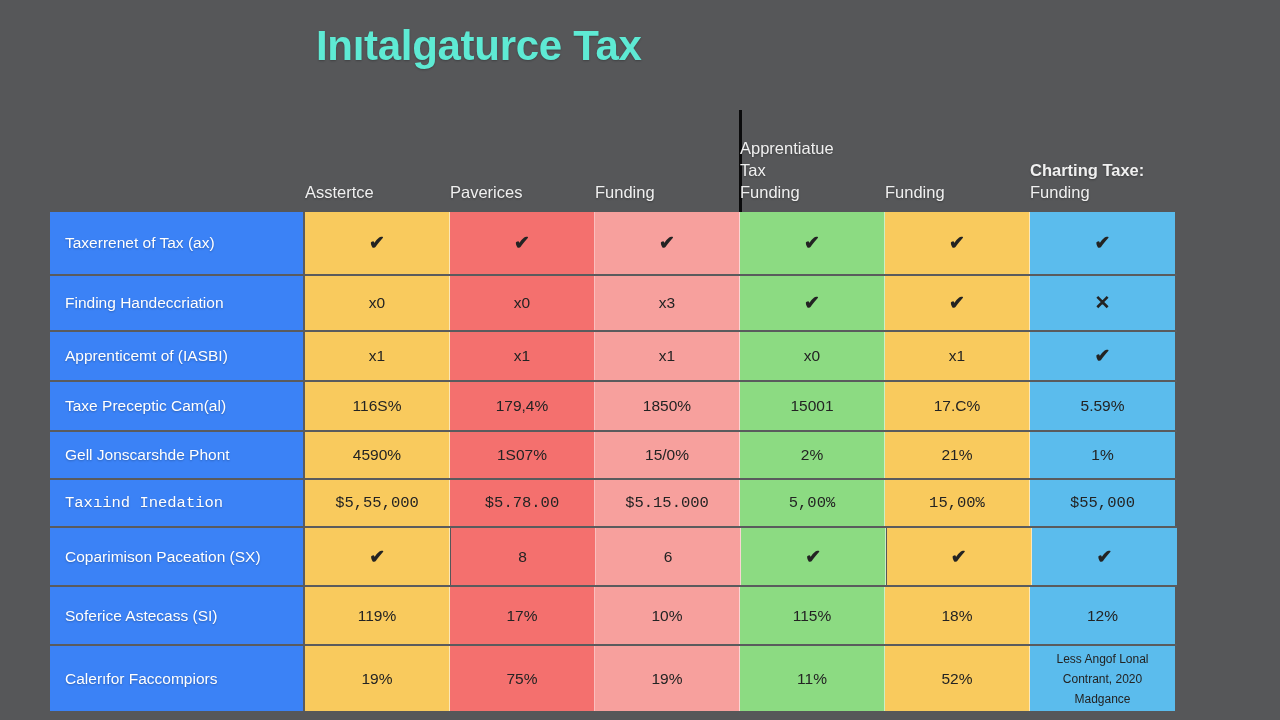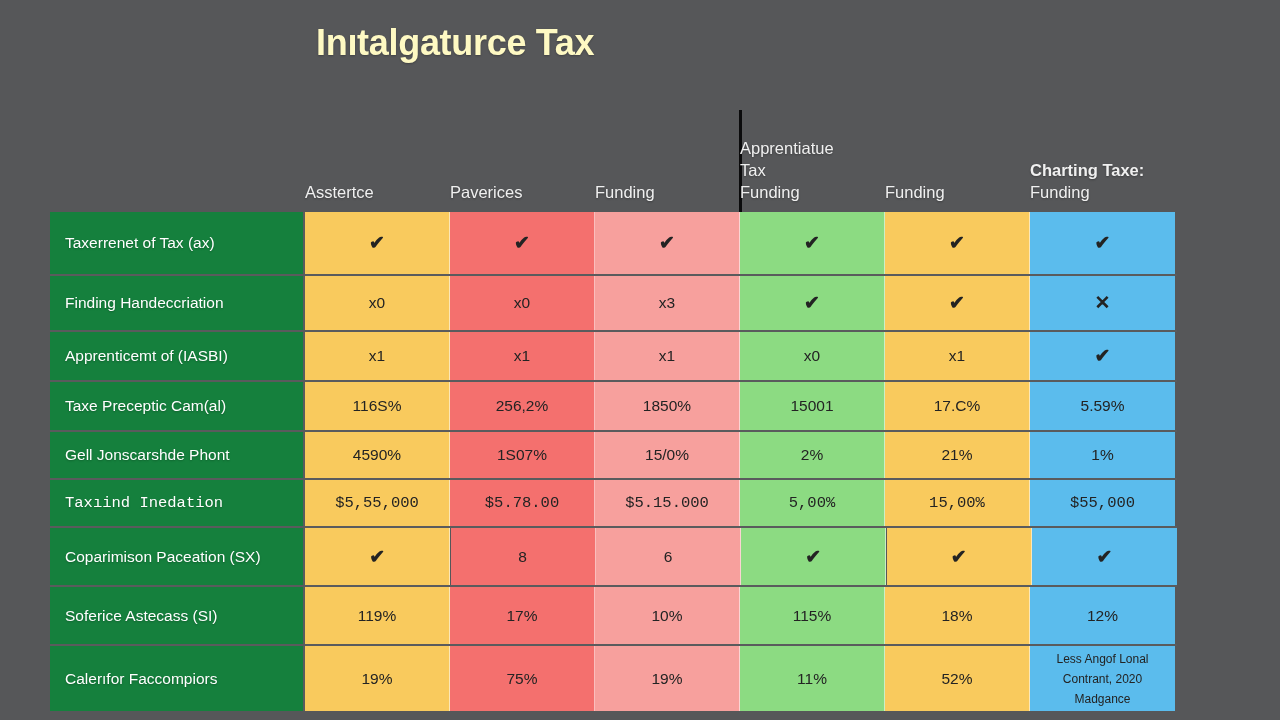--- a/index.html
+++ b/index.html
@@ -8,23 +8,23 @@
     background: #565759;
     font-family: "Liberation Sans", sans-serif;
     overflow: hidden;
   }
   #page { position: relative; width: 1280px; height: 720px; }
 
   
   .title {
     position: absolute;
     left: 316px; top: 22px;
-    font-size: 36px;
+    font-size: 42px;
     font-weight: bold;
-    color: #fef9c3;
+    color: #5eead4;
     letter-spacing: -0.3px;
     text-shadow: 0 1px 2px rgba(0,0,0,0.25);
     white-space: nowrap;
   }
 
   
   .divider {
     position: absolute;
     left: 739px; top: 110px;
     width: 3px; height: 585px;
@@ -67,21 +67,21 @@
   }
   .row {
     display: flex;
     width: 1127px;
     border-bottom: 2px solid #5a5b5d;
   }
   .row:last-child { border-bottom: none; }
 
   .cell-label {
     width: 255px;
-    background: #15803d;
+    background: #3b82f6;
     color: #ffffff;
     font-size: 15.5px;
     display: flex;
     align-items: center;
     padding-left: 15px;
     border-right: 2px solid #5a5b5d;
     text-shadow: 0 1px 2px rgba(0,0,0,0.25);
   }
   .cell {
     width: 145px;
@@ -176,21 +176,21 @@
           <div class="cell c-yellow">x1</div>
           <div class="cell c-red">x1</div>
           <div class="cell c-pink">x1</div>
           <div class="cell c-green">x0</div>
           <div class="cell c-yellow">x1</div>
           <div class="cell c-blue check">✔</div>
         </div>
         <div class="row r3">
           <div class="cell-label">Taxe Preceptic Cam(al)</div>
           <div class="cell c-yellow">116S%</div>
-          <div class="cell c-red">256,2%</div>
+          <div class="cell c-red">179,4%</div>
           <div class="cell c-pink">1850%</div>
           <div class="cell c-green">15001</div>
           <div class="cell c-yellow">17.C%</div>
           <div class="cell c-blue">5.59%</div>
         </div>
         <div class="row r4">
           <div class="cell-label">Gell Jonscarshde Phont</div>
           <div class="cell c-yellow">4590%</div>
           <div class="cell c-red">1S07%</div>
           <div class="cell c-pink">15/0%</div>

